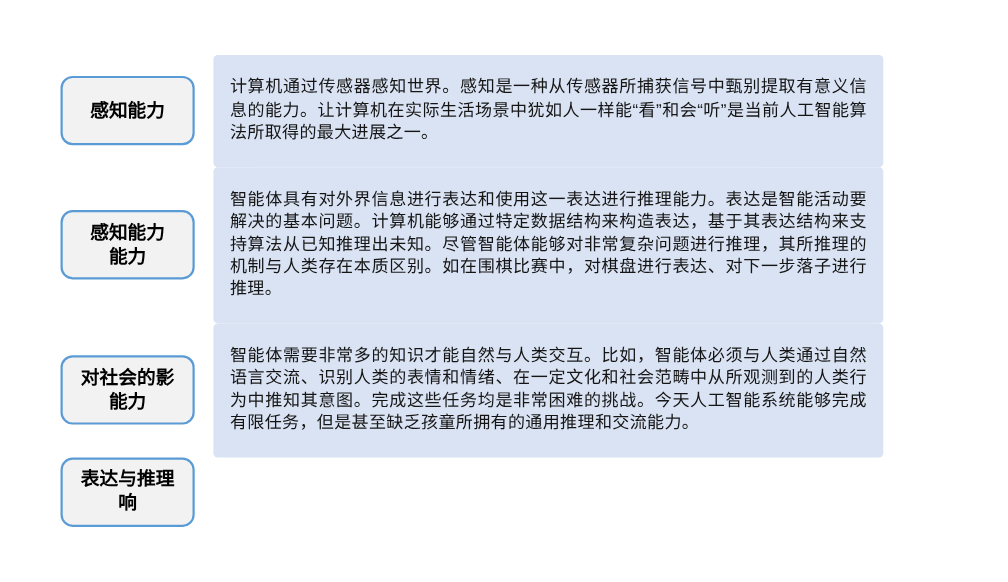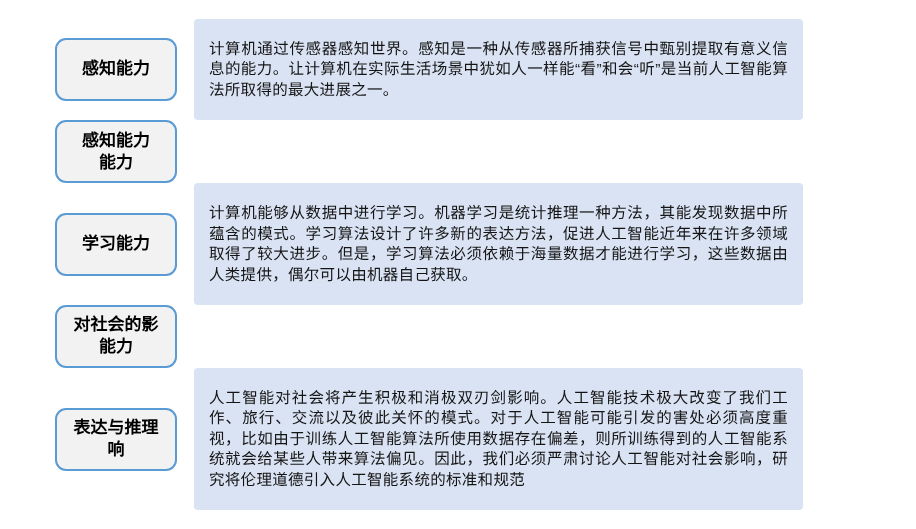--- a/index.html
+++ b/index.html
@@ -67,41 +67,38 @@
     <div class="desc-box">
       <span class="desc-text">计算机通过传感器感知世界。感知是一种从传感器所捕获信号中甄别提取有意义信息的能力。让计算机在实际生活场景中犹如人一样能“看”和会“听”是当前人工智能算法所取得的最大进展之一。</span>
     </div>
   </div>
 
   <div class="row">
     <div class="label-box">
       <span class="label-text">感知能力
 能力</span>
     </div>
+    <div class="desc-box">
+      <span class="desc-text">智能体具有对外界信息进行表达和使用这一表达进行推理能力。表达是智能活动要解决的基本问题。计算机能够通过特定数据结构来构造表达，基于其表达结构来支持算法从已知推理出未知。尽管智能体能够对非常复杂问题进行推理，其所推理的机制与人类存在本质区别。如在围棋比赛中，对棋盘进行表达、对下一步落子进行推理。</span>
+    </div>
   </div>
 
   <div class="row">
-    <div class="label-box">
-      <span class="label-text">学习能力</span>
-    </div>
-    <div class="desc-box">
-      <span class="desc-text">计算机能够从数据中进行学习。机器学习是统计推理一种方法，其能发现数据中所蕴含的模式。学习算法设计了许多新的表达方法，促进人工智能近年来在许多领域取得了较大进步。但是，学习算法必须依赖于海量数据才能进行学习，这些数据由人类提供，偶尔可以由机器自己获取。</span>
-    </div>
   </div>
 
   <div class="row">
     <div class="label-box">
       <span class="label-text">对社会的影
 能力</span>
+    </div>
+    <div class="desc-box">
+      <span class="desc-text">智能体需要非常多的知识才能自然与人类交互。比如，智能体必须与人类通过自然语言交流、识别人类的表情和情绪、在一定文化和社会范畴中从所观测到的人类行为中推知其意图。完成这些任务均是非常困难的挑战。今天人工智能系统能够完成有限任务，但是甚至缺乏孩童所拥有的通用推理和交流能力。</span>
     </div>
   </div>
 
   <div class="row">
     <div class="label-box">
       <span class="label-text">表达与推理
 响</span>
     </div>
-    <div class="desc-box">
-      <span class="desc-text">人工智能对社会将产生积极和消极双刃剑影响。人工智能技术极大改变了我们工作、旅行、交流以及彼此关怀的模式。对于人工智能可能引发的害处必须高度重视，比如由于训练人工智能算法所使用数据存在偏差，则所训练得到的人工智能系统就会给某些人带来算法偏见。因此，我们必须严肃讨论人工智能对社会影响，研究将伦理道德引入人工智能系统的标准和规范</span>
-    </div>
   </div>
 
 </div>
 
 </body></html>

